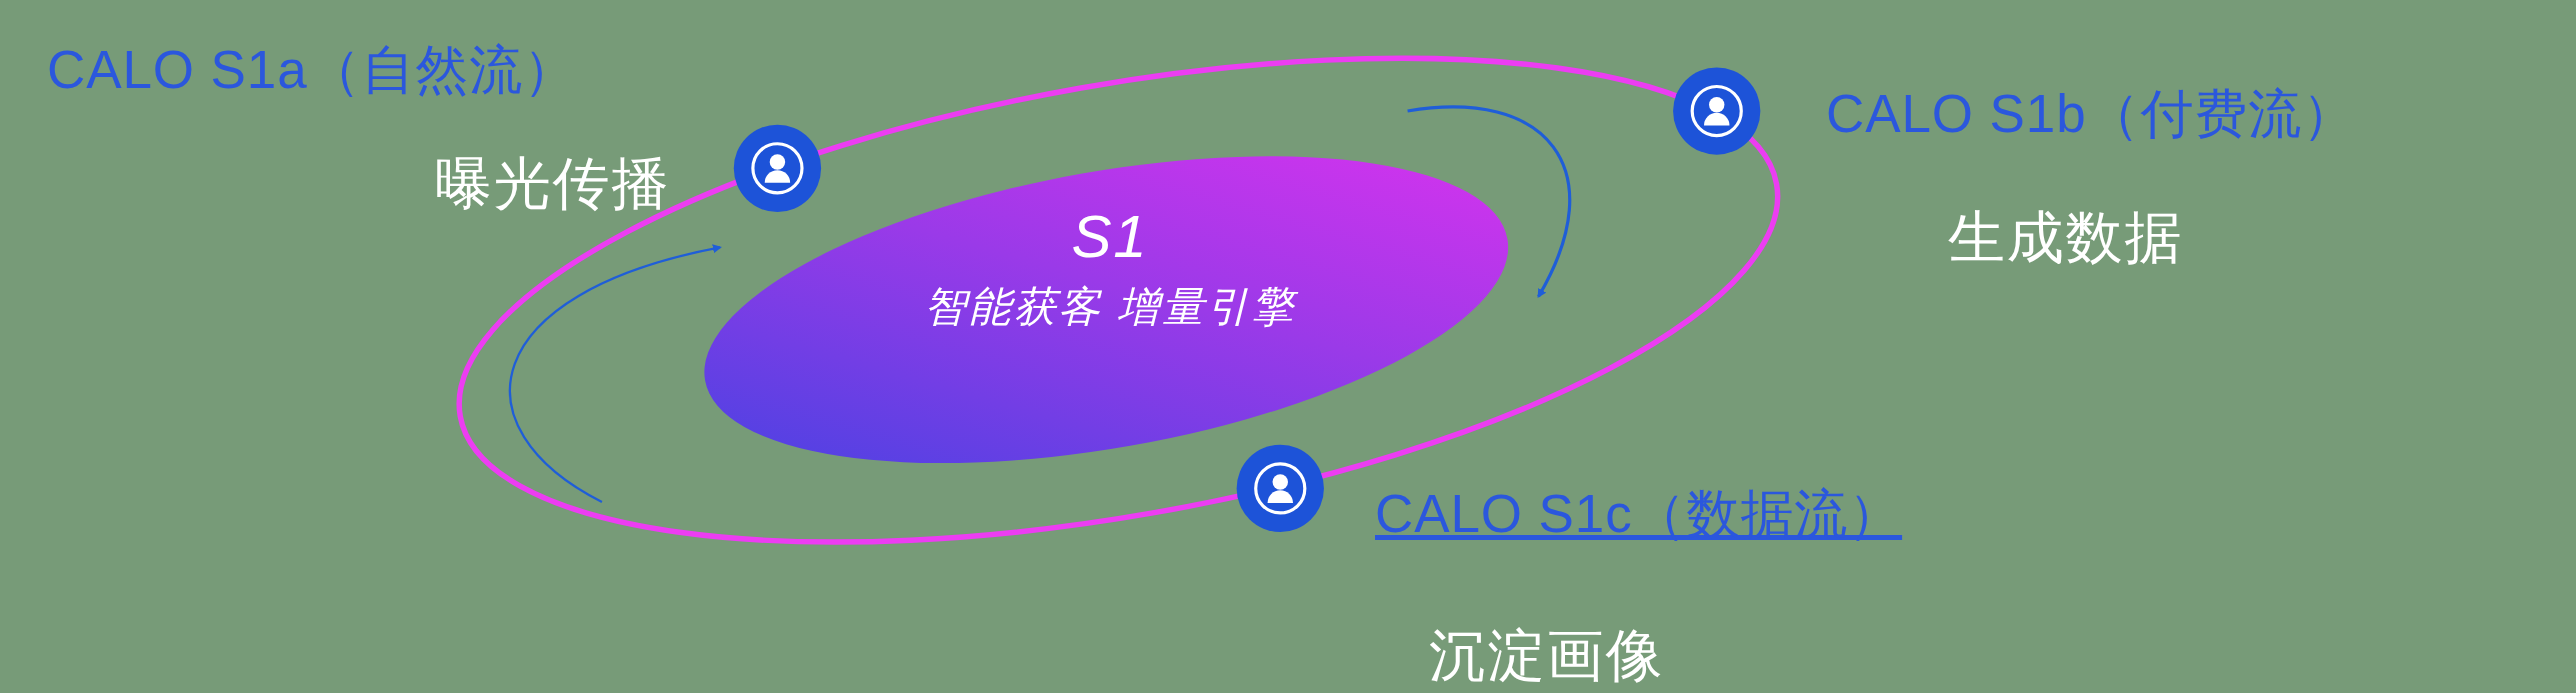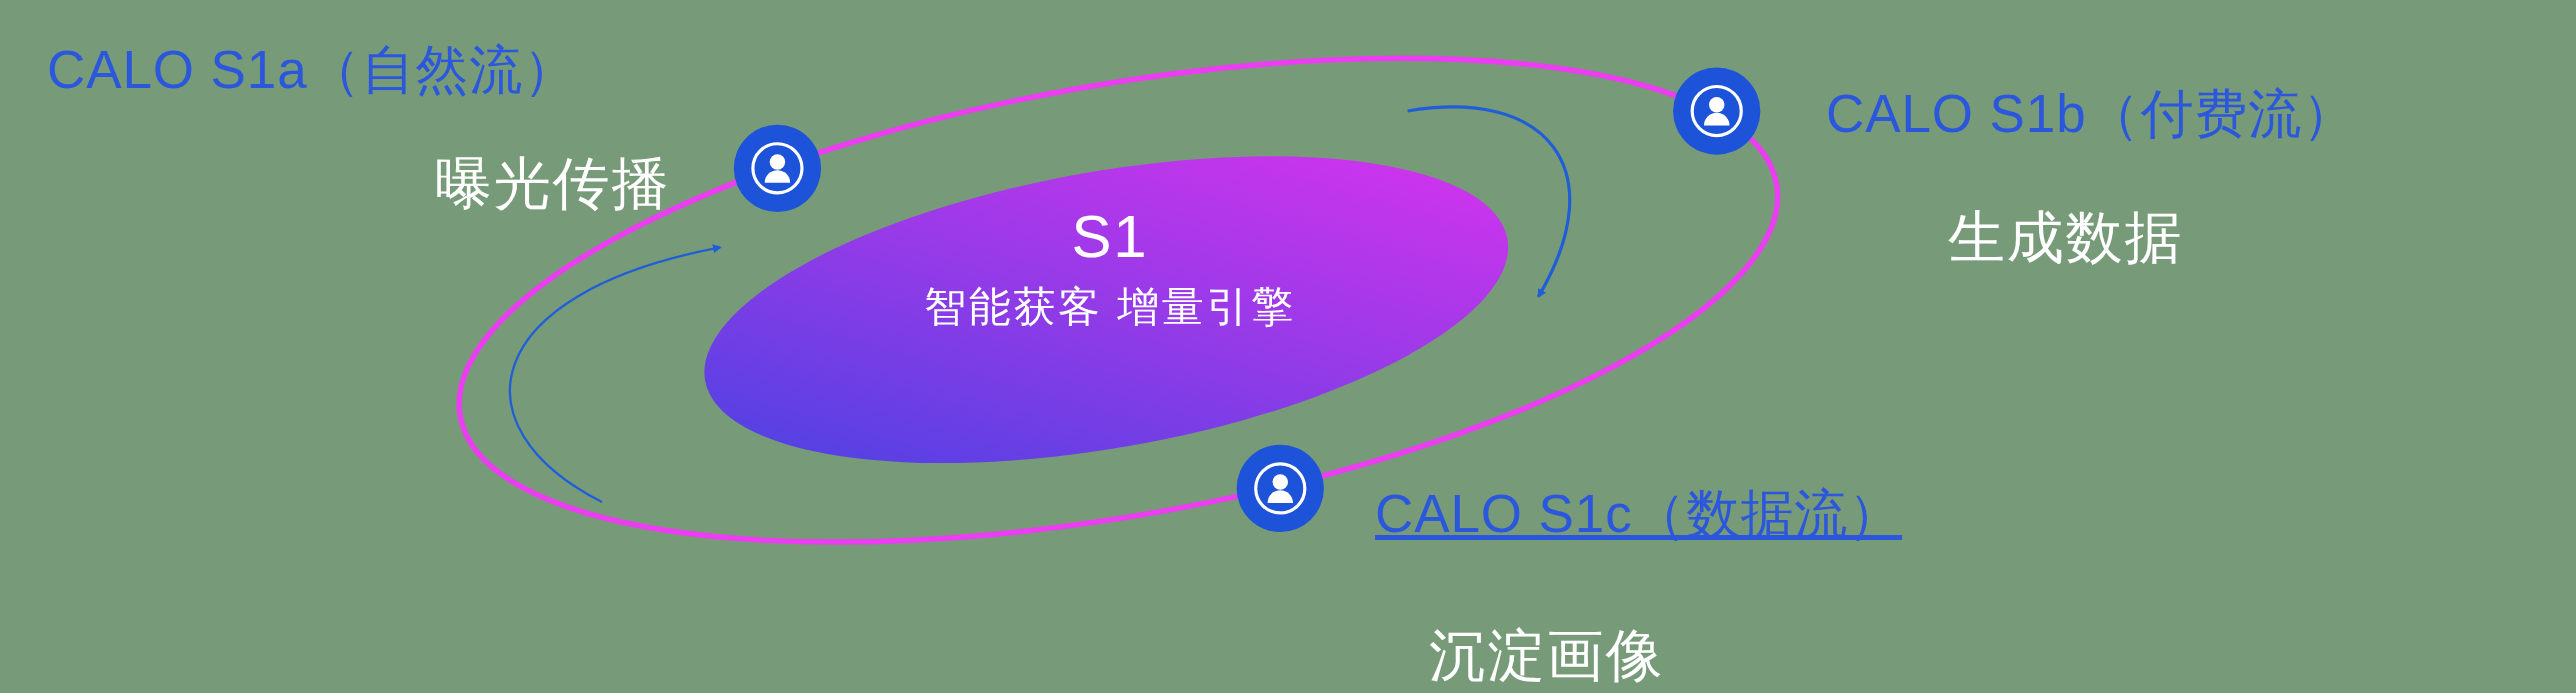--- a/index.html
+++ b/index.html
@@ -38,20 +38,21 @@
     font-weight:400;
     letter-spacing:1.8px;
   }
   .center-text{
     position:absolute;
     left:837px;
     top:202px;
     width:546px;
     text-align:center;
     color:var(--white);
+    font-style:italic;
   }
   .center-title{
     font-size:60px;
     font-weight:500;
     letter-spacing:1.8px;
   }
   .center-subtitle{
     margin-top:8px;
     font-size:42px;
     font-weight:400;

